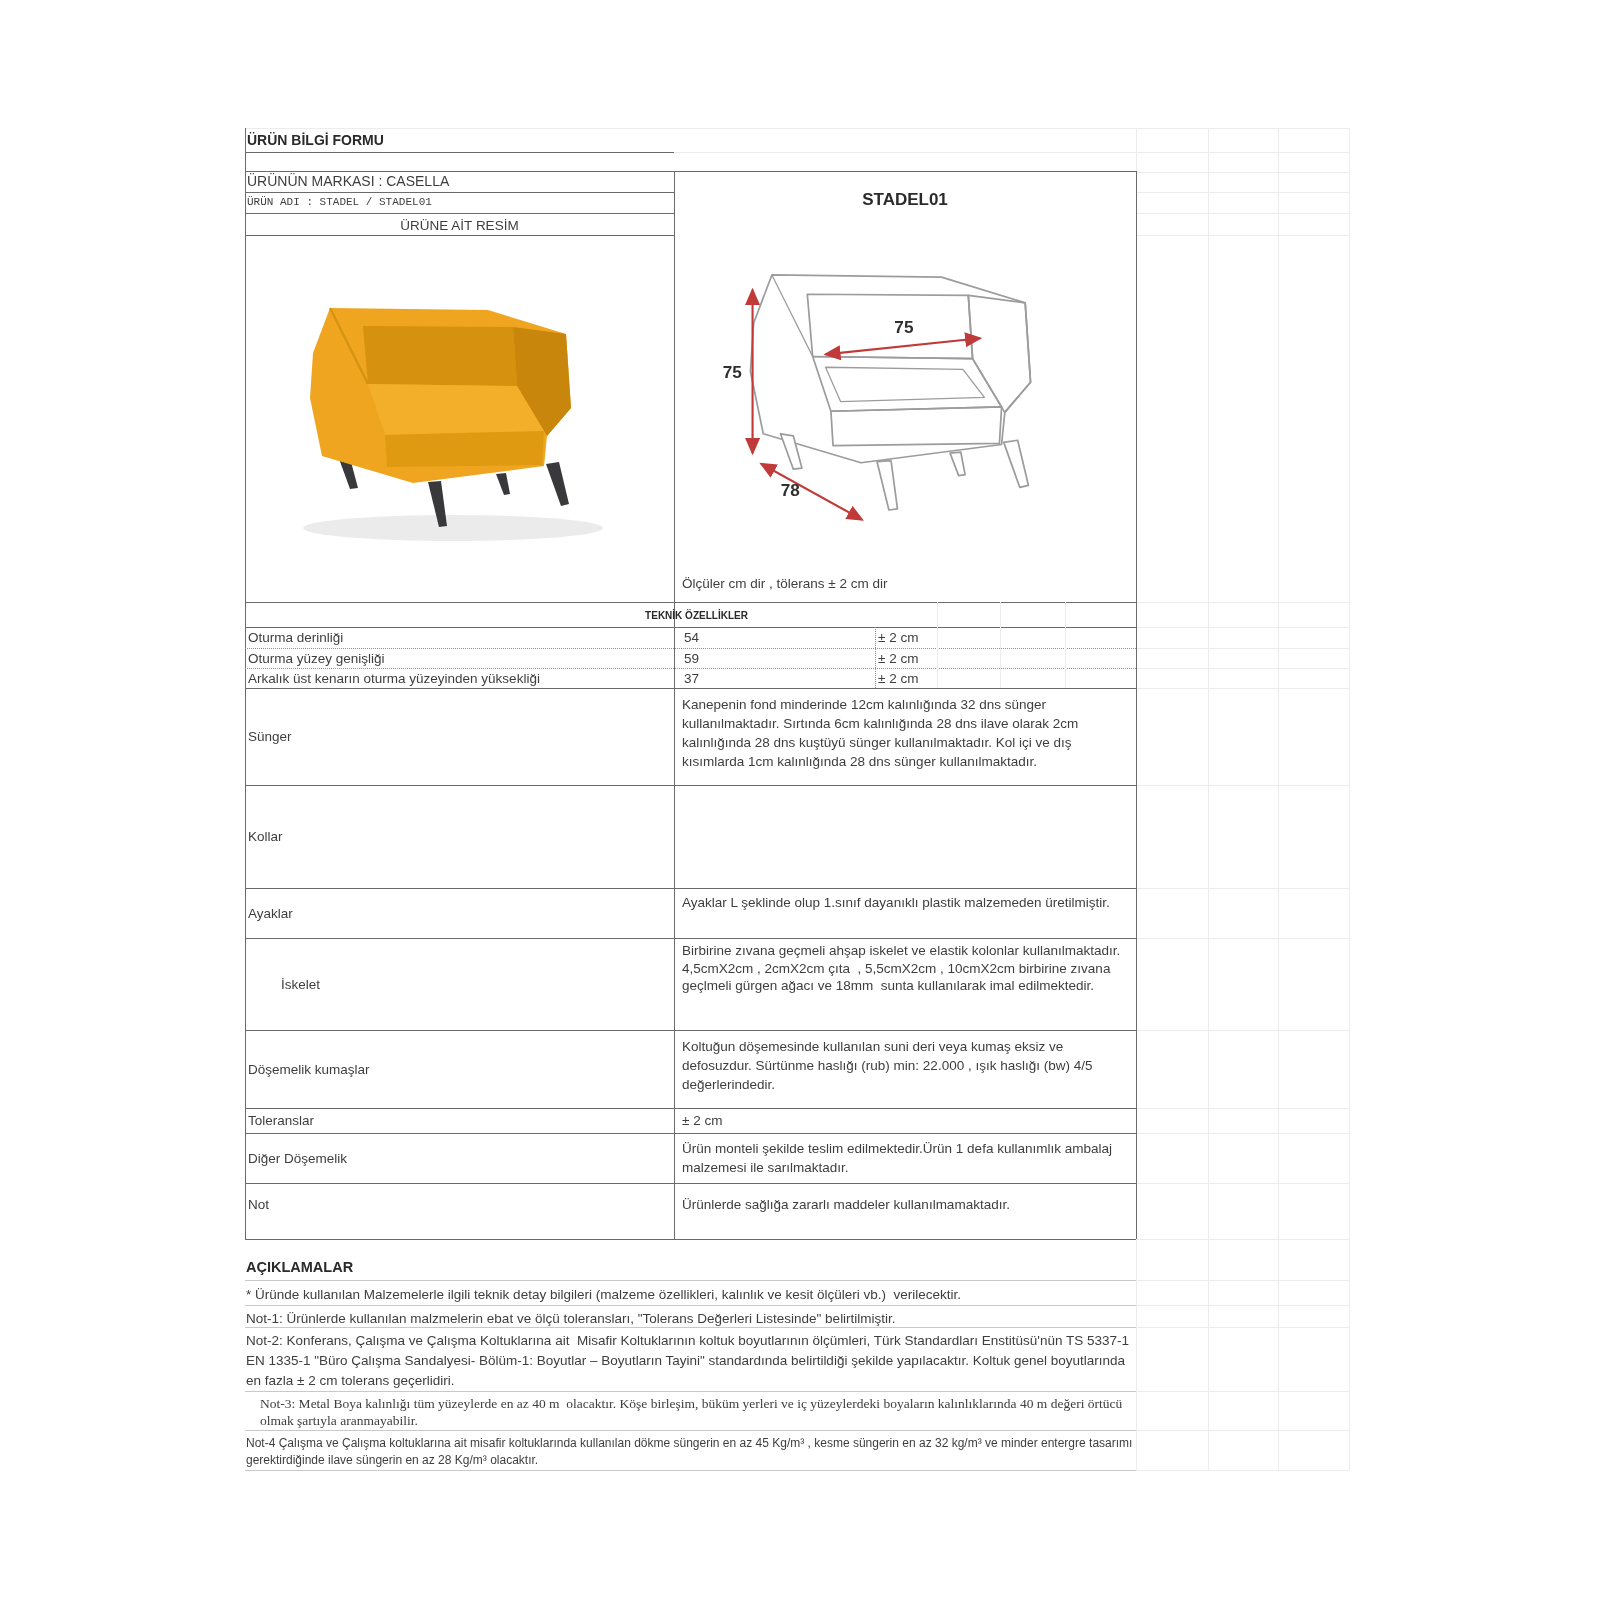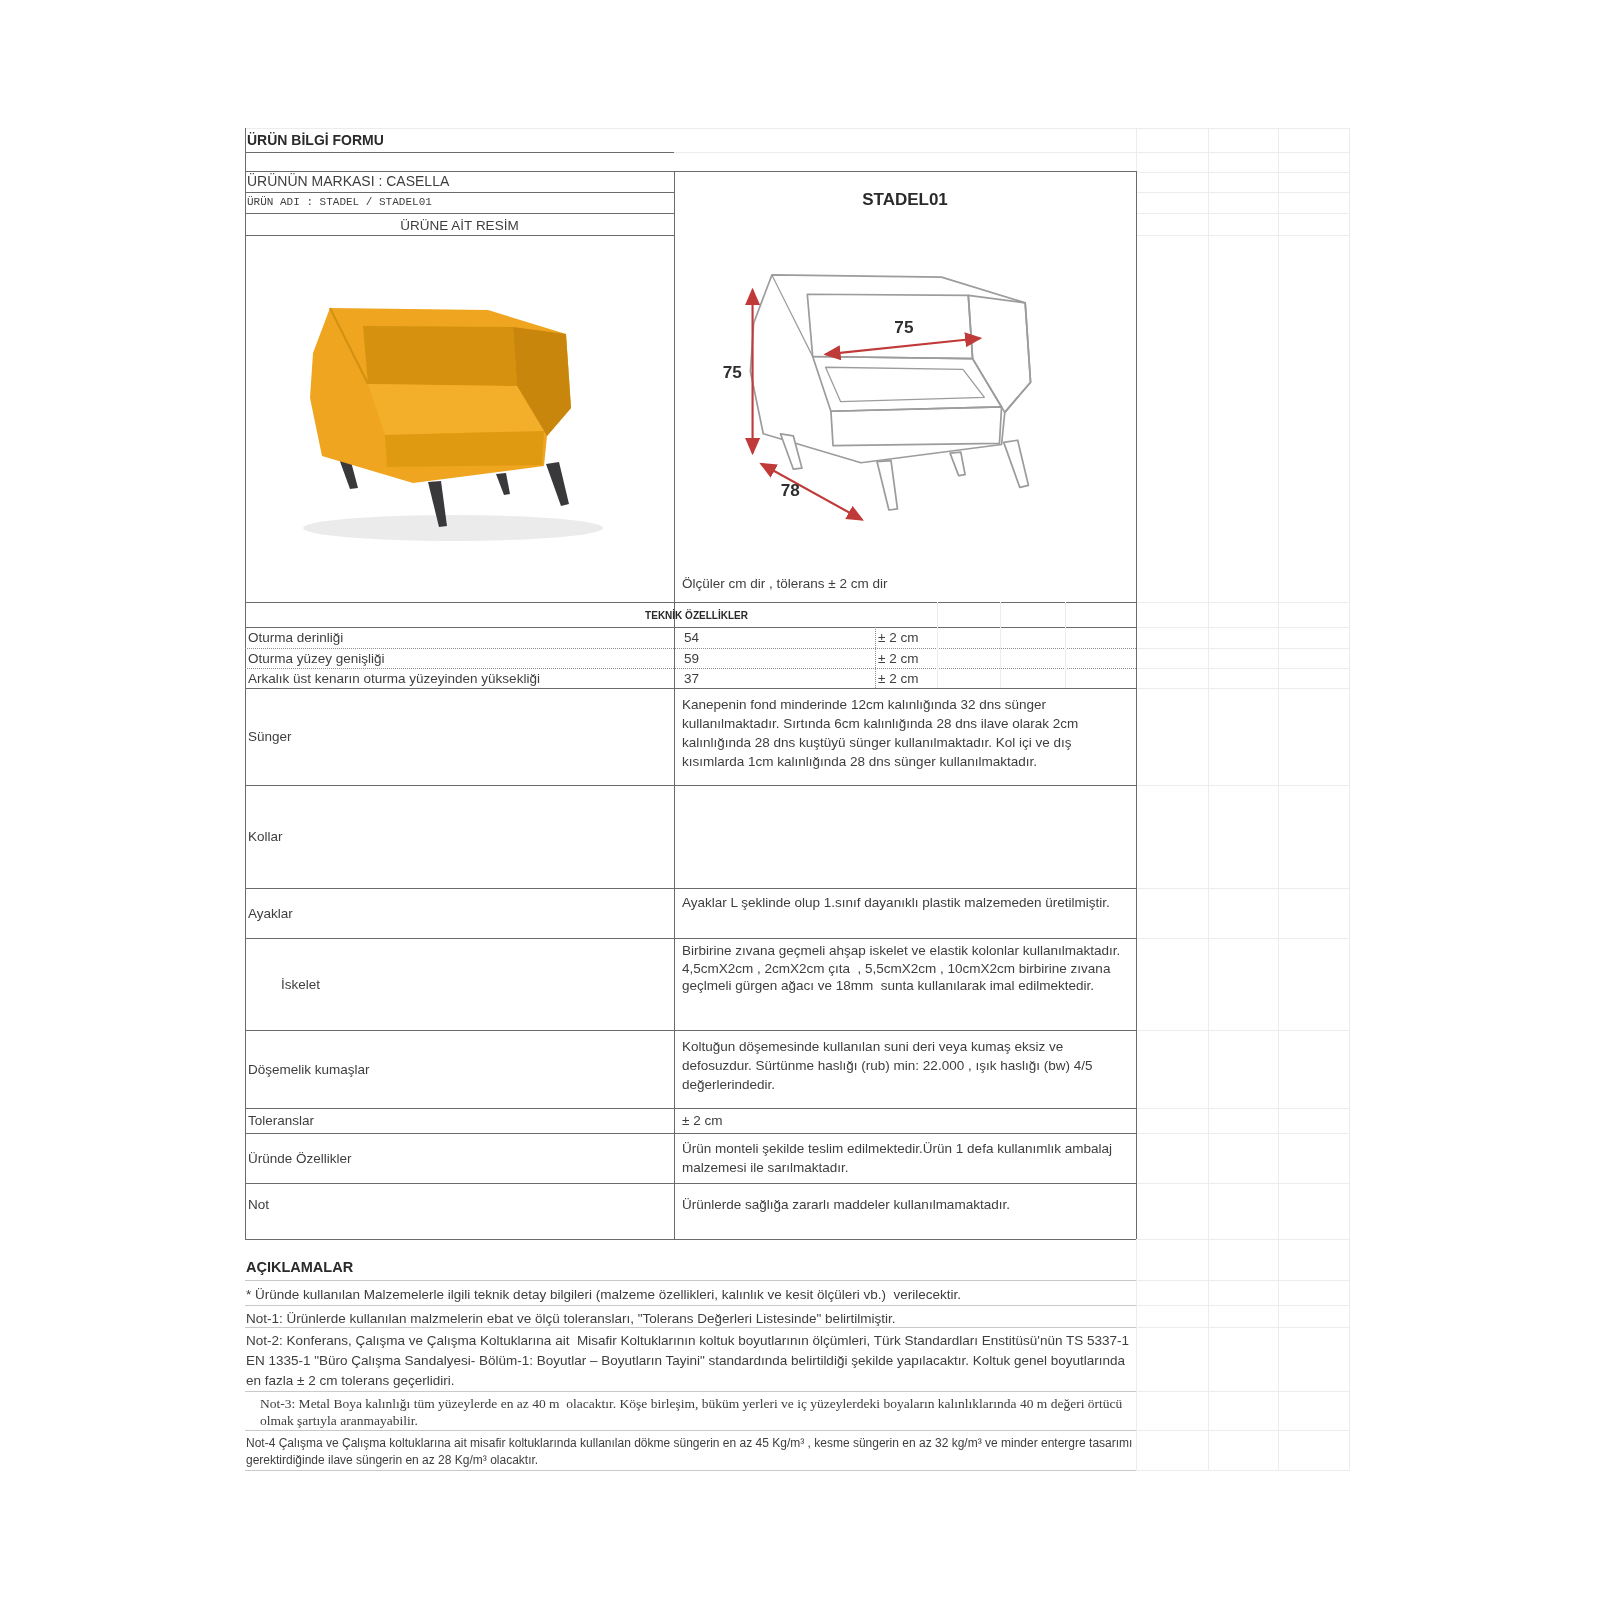--- a/index.html
+++ b/index.html
@@ -200,21 +200,21 @@
 
   <div class="txt flexc" style="left:248px;top:1108px;width:420px;height:25px;">
     <span>Toleranslar</span>
   </div>
   <div class="txt flexc" style="left:682px;top:1108px;width:446px;height:25px;">
     <span>± 2 cm</span>
   </div>
   <div class="hl" style="left:245px;top:1133px;width:891px;"></div>
 
   <div class="txt flexc" style="left:248px;top:1133px;width:420px;height:50px;">
-    <span>Üründe Özellikler</span>
+    <span>Diğer Döşemelik</span>
   </div>
   <div class="txt" style="left:682px;top:1139px;width:446px;">Ürün monteli şekilde teslim edilmektedir.Ürün 1 defa kullanımlık ambalaj malzemesi ile sarılmaktadır.</div>
   <div class="hl" style="left:245px;top:1183px;width:891px;"></div>
 
   <div class="txt flexc" style="left:248px;top:1183px;width:420px;height:42px;">
     <span>Not</span>
   </div>
   <div class="txt flexc" style="left:682px;top:1183px;width:446px;height:42px;">
     <span>Ürünlerde sağlığa zararlı maddeler kullanılmamaktadır.</span>
   </div>

